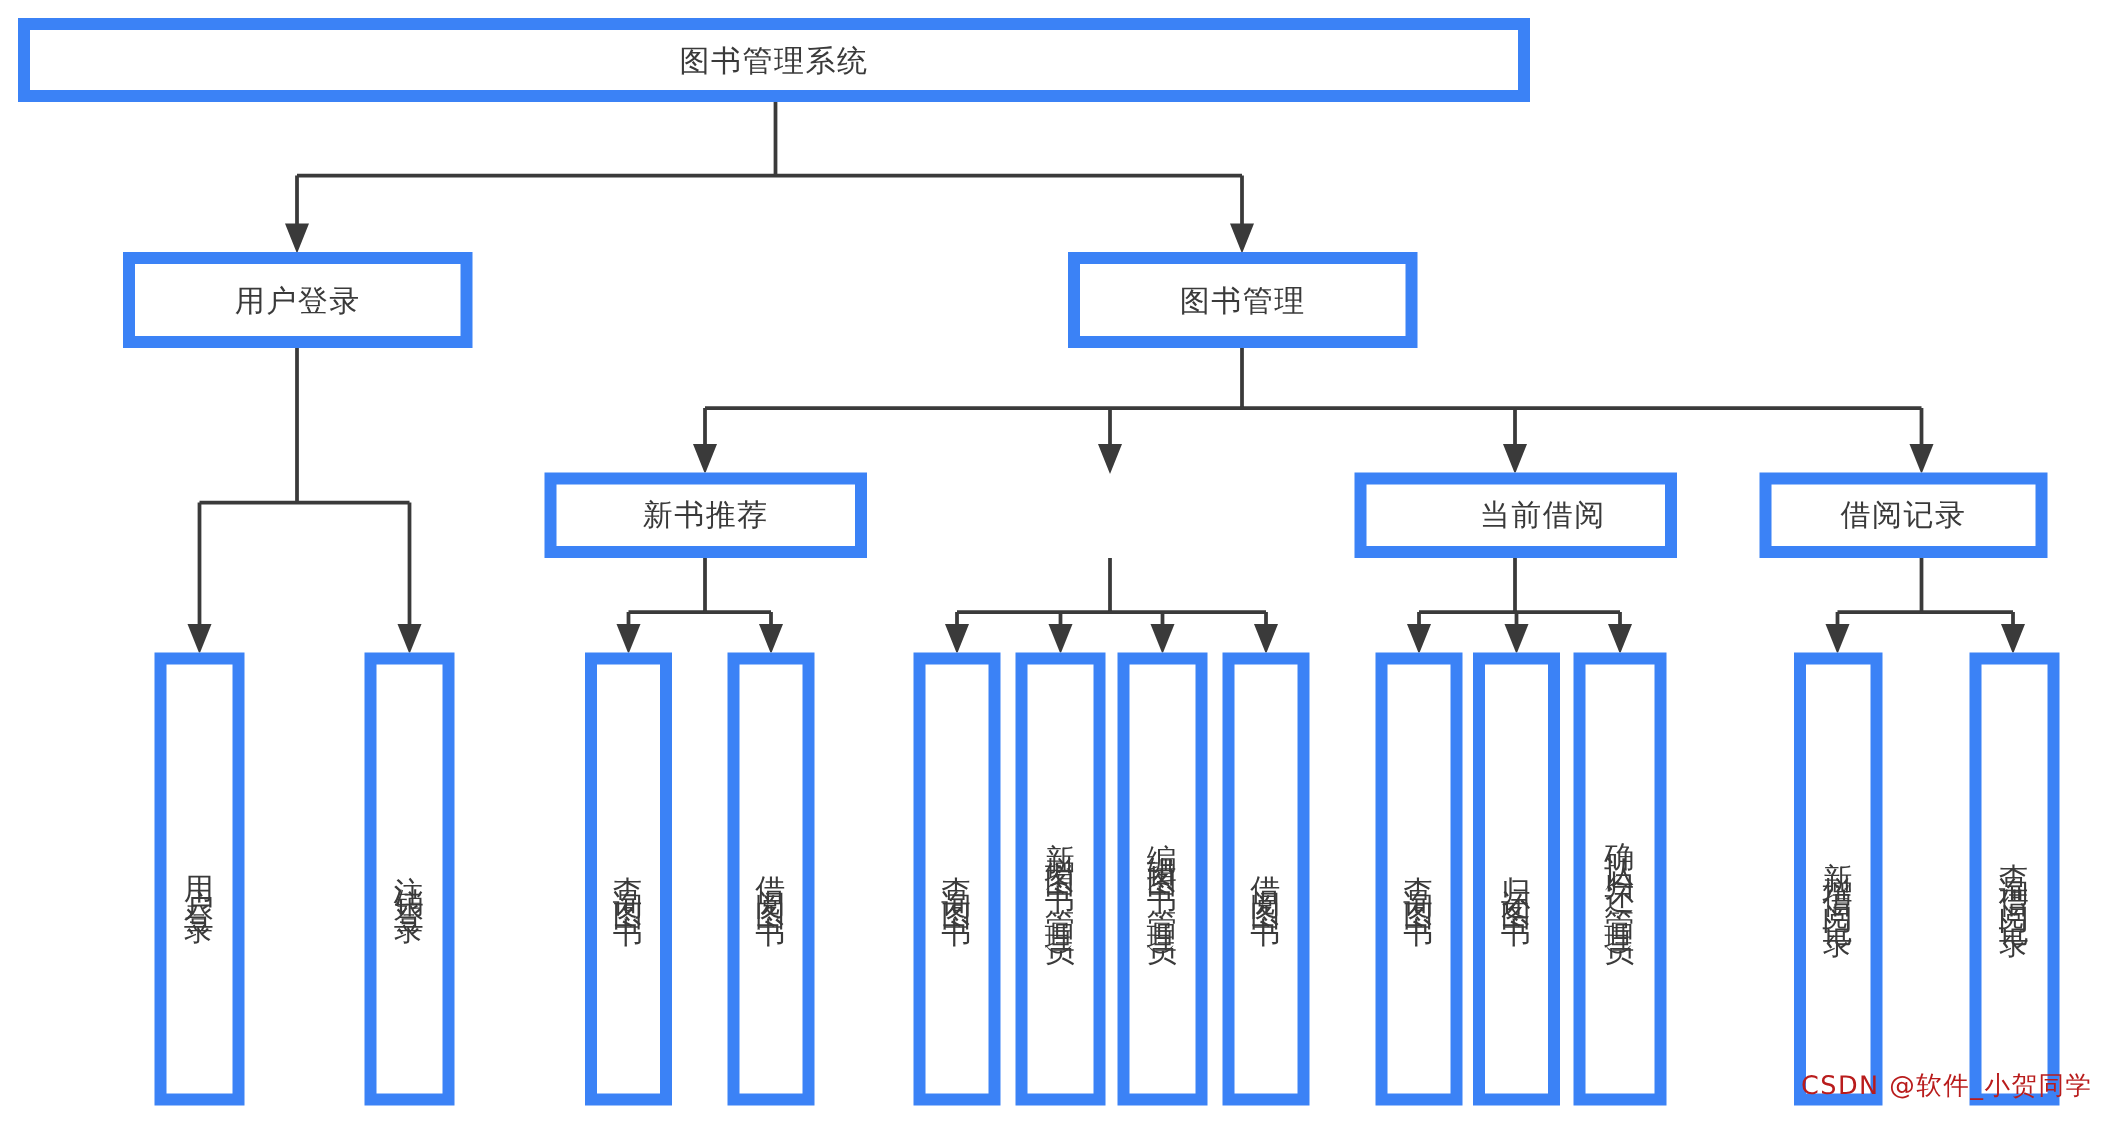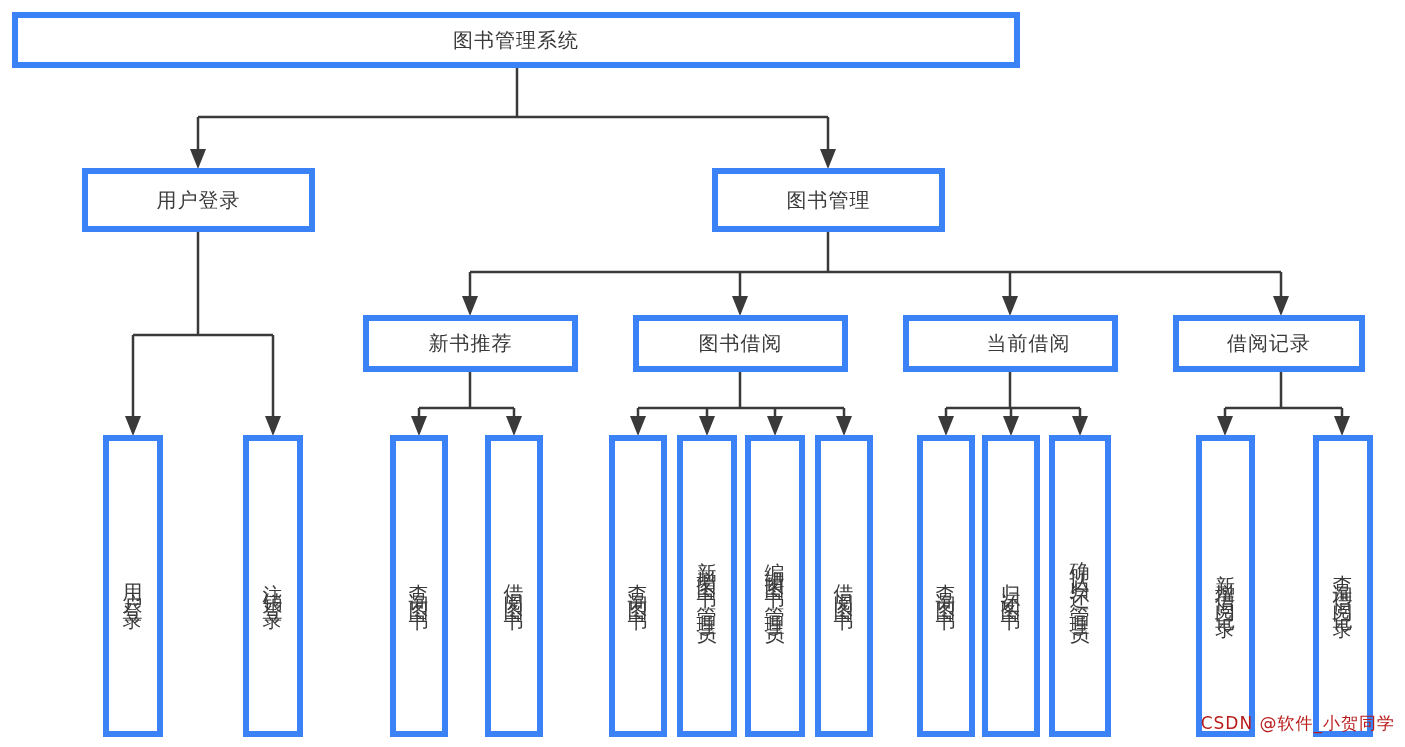--- a/index.html
+++ b/index.html
@@ -10,21 +10,21 @@
     font-family:"DejaVu Sans","Liberation Sans",sans-serif;
     overflow:hidden;
   }
   .wires{position:absolute;left:0;top:0;width:1405px;height:747px;z-index:1;}
   .wires path{stroke:#3a3a3a;stroke-width:2.5;fill:none;}
   .wires polygon{fill:#3a3a3a;stroke:none;}
   .box{
     position:absolute;
     box-sizing:border-box;
     background:#ffffff;
-    border:6px solid #3b82f6;
+    border:8px solid #3b82f6;
     display:flex;align-items:center;justify-content:center;
     color:#3a3a3a;
     z-index:2;
   }
   .hlabel{font-size:20px;letter-spacing:1px;white-space:nowrap;}
   .root{left:12px;top:12px;width:1008px;height:56px;}
   .lvl2{top:168px;width:233px;height:64px;}
   .lvl3{top:315px;width:215px;height:57px;}
   .leaf{top:435px;height:302px;}
   .vtext{
@@ -94,23 +94,20 @@
   <div class="box lvl2" style="left:82px;">
     <span class="hlabel">用户登录</span>
   </div>
   <div class="box lvl3" style="left:363px;">
     <span class="hlabel">新书推荐</span>
   </div>
 
   <div class="box lvl2" style="left:712px;">
     <span class="hlabel">图书管理</span>
   </div>
-  <div class="box lvl3" style="left:633px;">
-    <span class="hlabel">图书借阅</span>
-  </div>
   <div class="box lvl3" style="left:903px;padding-left:36px;">
     <span class="hlabel">当前借阅</span>
   </div>
   <div class="box lvl3" style="left:1173px;width:192px;">
     <span class="hlabel">借阅记录</span>
   </div>
 
   <div class="box leaf" style="left:103px;width:60px;">
     <span class="vtext">用户登录</span>
   </div>

